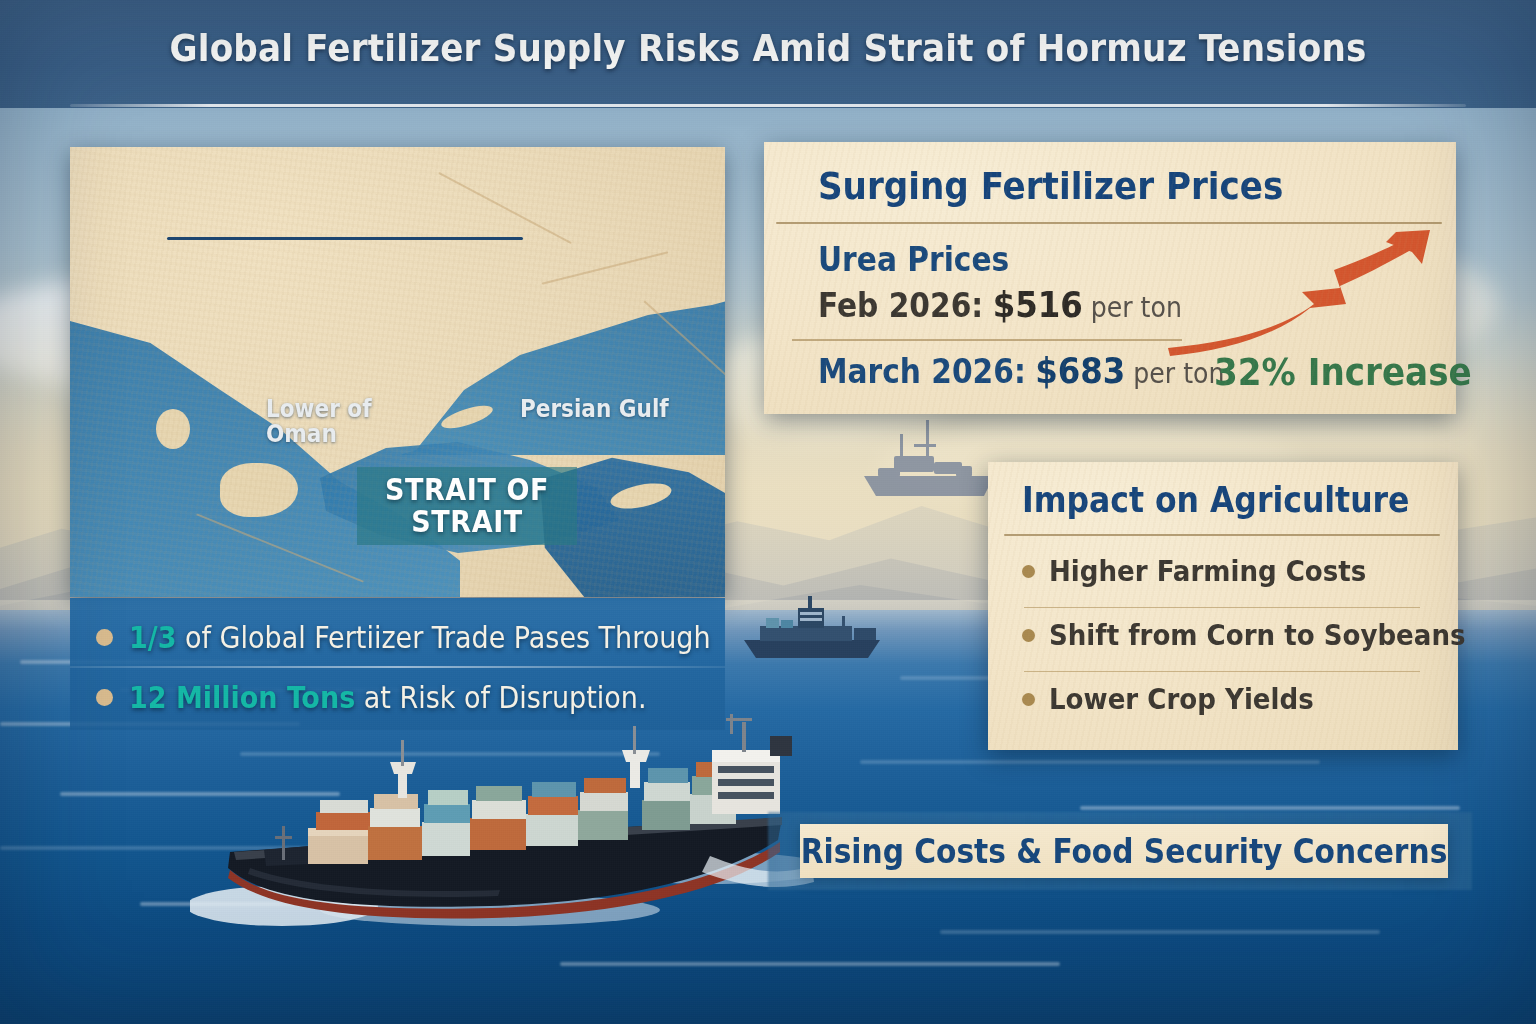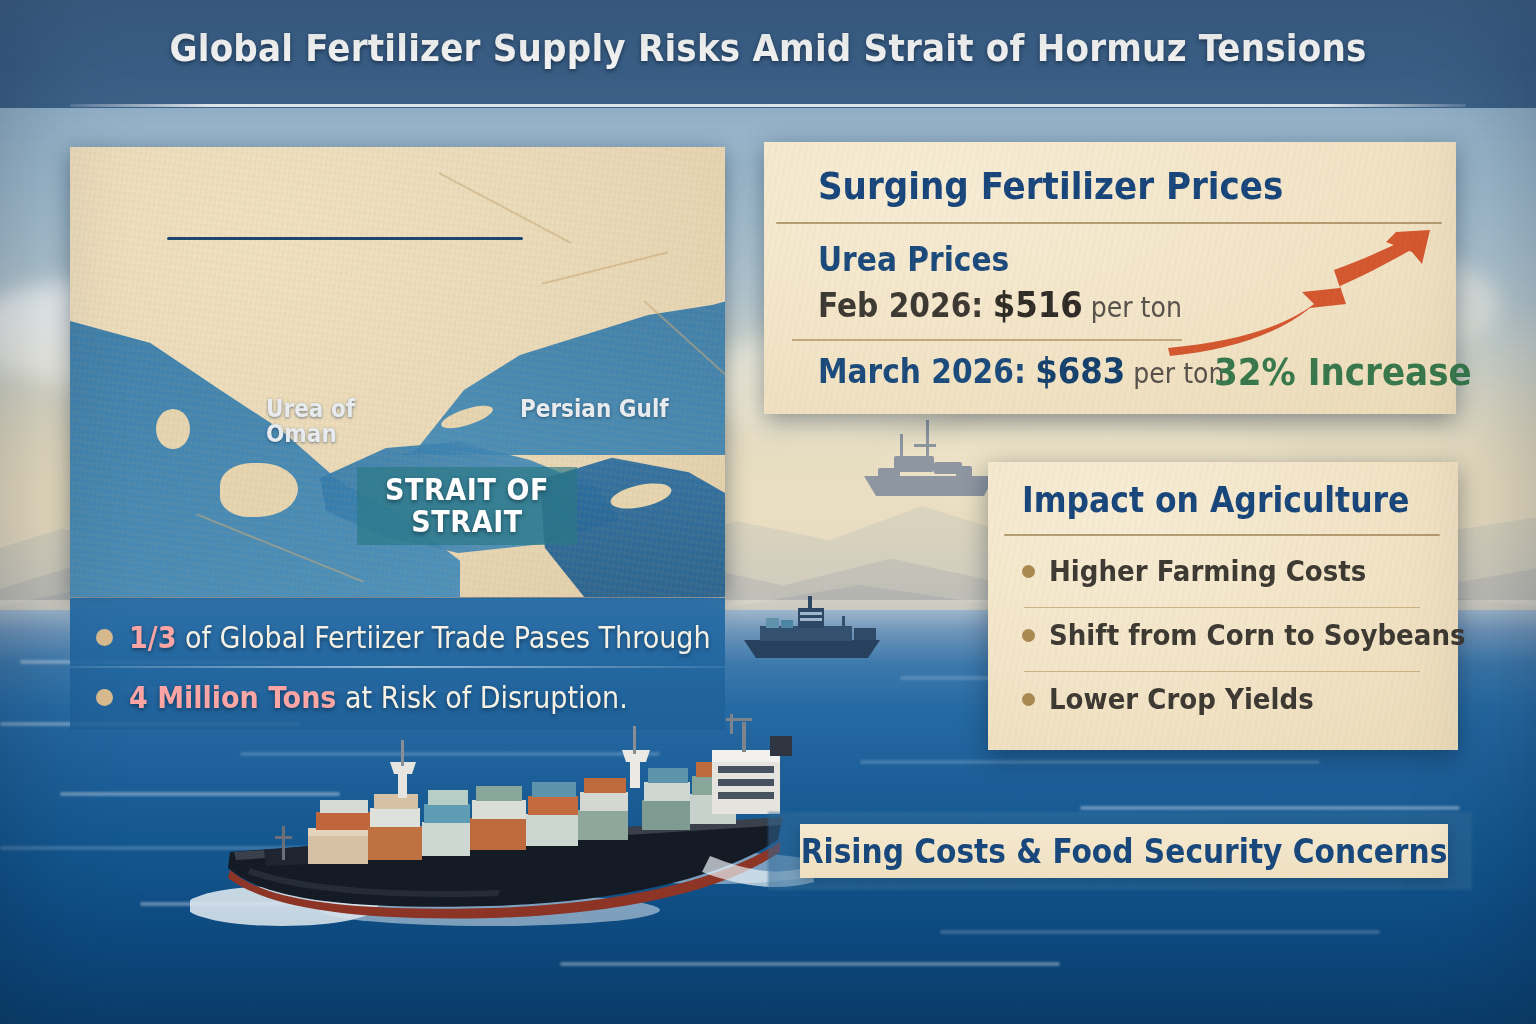--- a/index.html
+++ b/index.html
@@ -176,21 +176,21 @@
     background:linear-gradient(180deg,rgba(33,106,166,.92),rgba(30,96,152,.86));
   }
   .mb-row{position:absolute;left:26px;display:flex;align-items:center;gap:16px;}
   .mb-row.r1{top:22px;}
   .mb-row.r2{top:82px;}
   .mb-dot{width:17px;height:17px;border-radius:50%;background:#d9bc8f;flex:0 0 auto;}
   .mb-text{
     font-family:"DejaVu Sans Condensed","Liberation Sans Narrow","Liberation Sans",sans-serif;
     font-size:30px;color:#f6f2e6;text-shadow:0 2px 4px rgba(6,30,55,.6);white-space:nowrap;
   }
-  .mb-text b{font-weight:bold;color:#fca5a5;}
+  .mb-text b{font-weight:bold;color:#14b8a6;}
   .mb-rule{
     position:absolute;left:0;top:68px;width:655px;height:2px;
     background:linear-gradient(90deg,rgba(255,255,255,.1),rgba(255,255,255,.55),rgba(255,255,255,.08));
   }
 
   
   .card{
     position:absolute;
     background:
       radial-gradient(ellipse at 25% 15%, #f8eed6 0%, #f4e6c9 50%, #ecdcba 100%);
@@ -367,21 +367,21 @@
     <div class="map-island i4"></div>
     <div class="map-river" style="left:360px;top:60px;width:150px;transform:rotate(28deg);"></div>
     <div class="map-river" style="left:470px;top:120px;width:130px;transform:rotate(-14deg);"></div>
     <div class="map-river" style="left:120px;top:400px;width:180px;transform:rotate(22deg);"></div>
     <div class="map-river" style="left:560px;top:190px;width:110px;transform:rotate(42deg);"></div>
     <div class="map-grain"></div>
 
     <div class="map-title-rule"></div>
 
     <div class="map-label lbl-oman">
-      <div>Urea of</div>
+      <div>Lower of</div>
       <div>Oman</div>
     </div>
     <div class="map-label lbl-persian">Persian Gulf</div>
 
     <div class="strait-chip">
       <span>
         <span>STRAIT OF</span><br>
         <span>STRAIT</span>
       </span>
     </div>
@@ -391,21 +391,21 @@
     <div class="band-blue"></div>
     <div class="mb-rule"></div>
 
     <div class="mb-row r1">
       <span class="mb-dot"></span>
       <span class="mb-text"><b>1/3</b><span> of Global Fertiizer Trade Pases Through</span></span>
     </div>
 
     <div class="mb-row r2">
       <span class="mb-dot"></span>
-      <span class="mb-text"><b>4 Million Tons</b><span> at Risk of Disruption.</span></span>
+      <span class="mb-text"><b>12 Million Tons</b><span> at Risk of Disruption.</span></span>
     </div>
   </div>
 
   <div class="ship ship-big">
     <svg viewBox="0 0 640 240" width="640" height="240">
 
       <ellipse cx="92" cy="206" rx="96" ry="20" fill="#e8f0f6" opacity="0.85"></ellipse>
       <ellipse cx="300" cy="210" rx="170" ry="16" fill="#dce9f2" opacity="0.55"></ellipse>
       <ellipse cx="520" cy="168" rx="120" ry="16" fill="#e3eef6" opacity="0.5"></ellipse>
 

